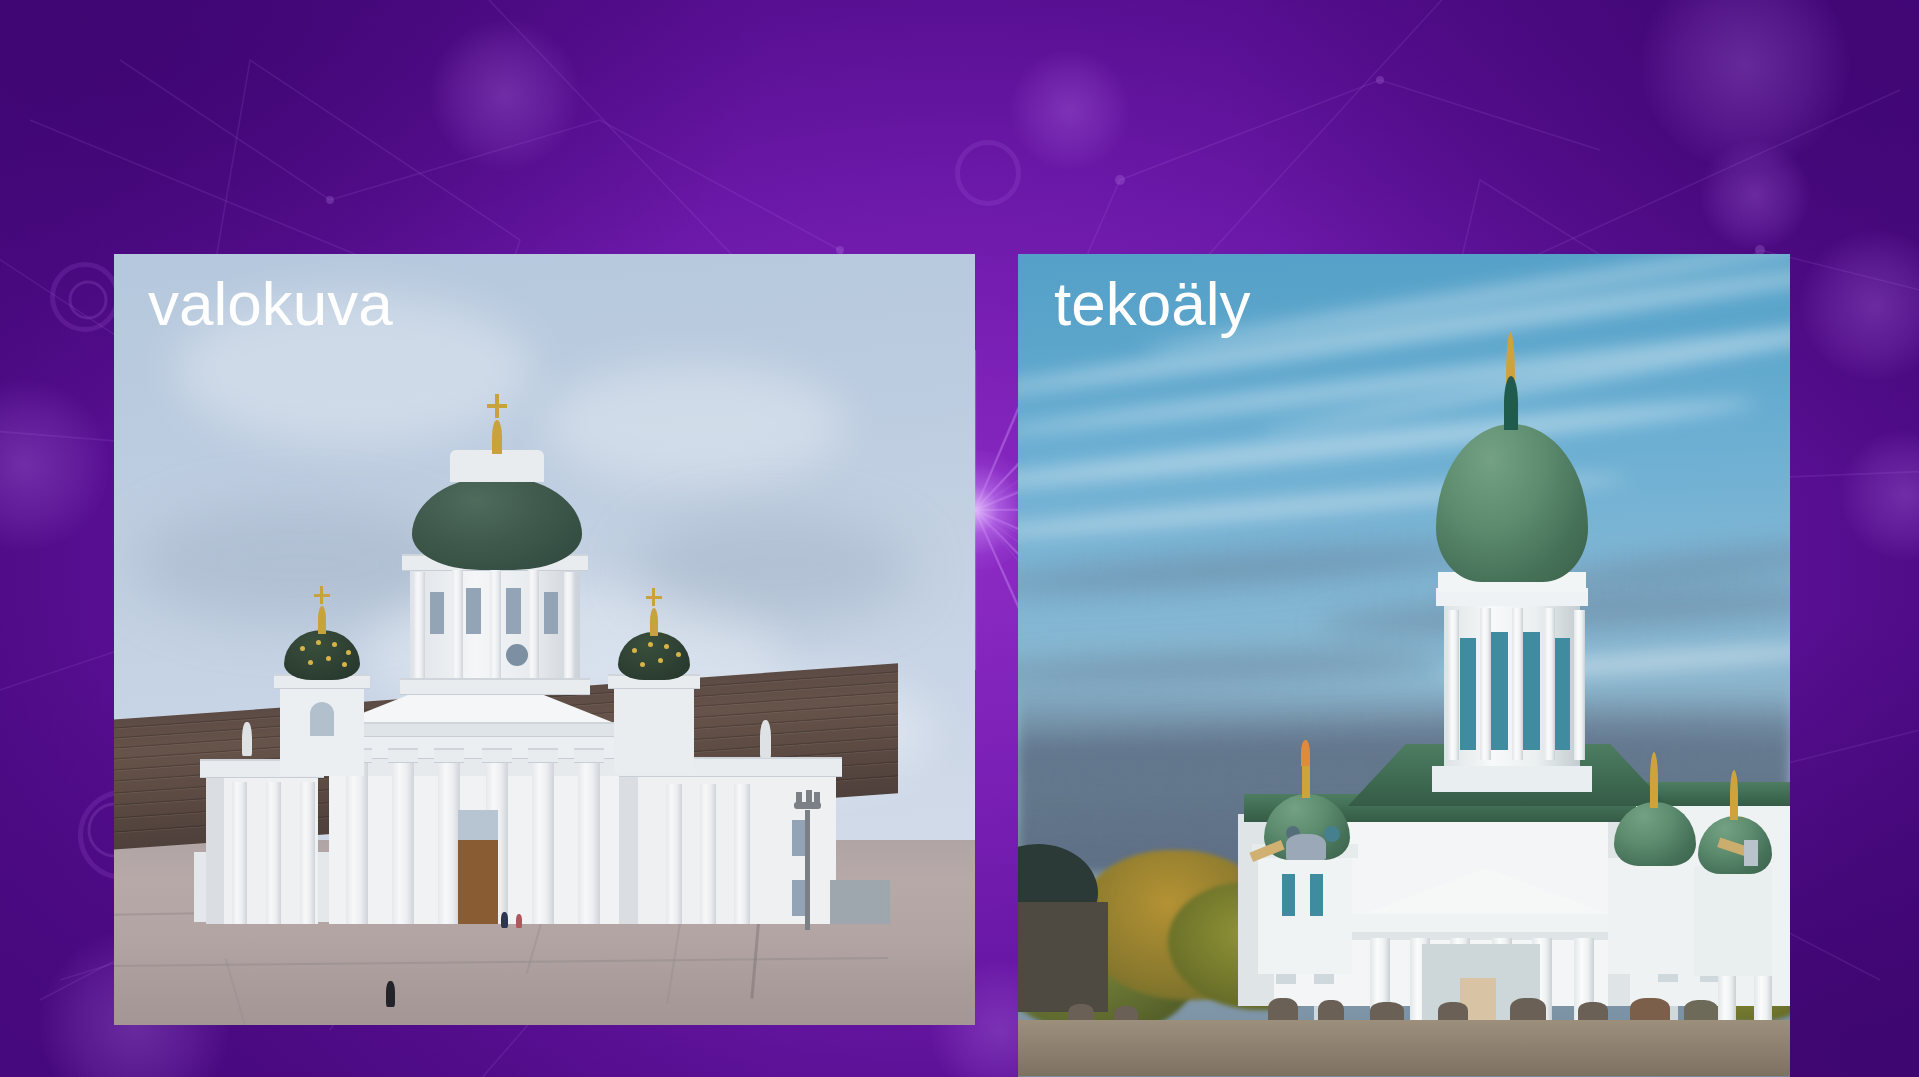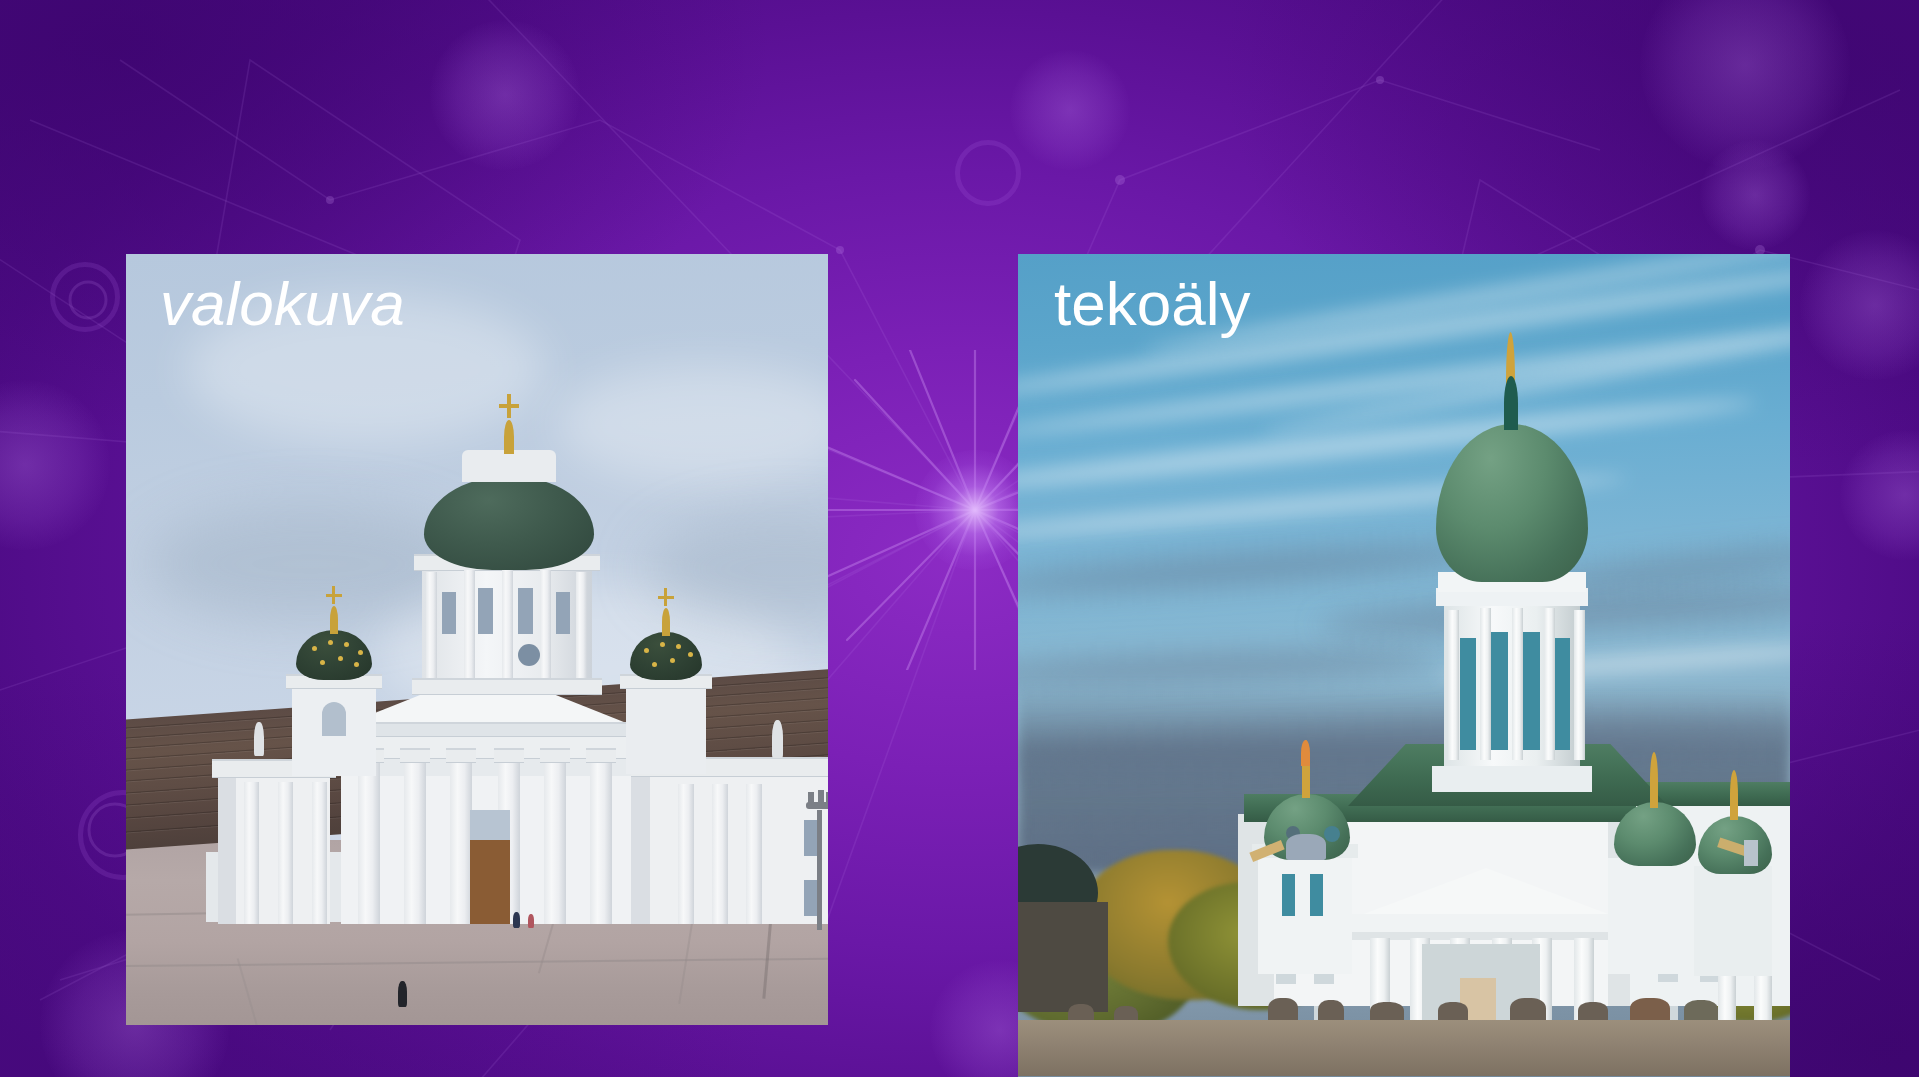--- a/index.html
+++ b/index.html
@@ -83,21 +83,21 @@
     letter-spacing: -0.3px;
     white-space: nowrap;
   }
 
   
   .card {
     position: absolute;
     overflow: hidden;
     background: #b9cbe0;
   }
-  #card-left  { left: 126px;  top: 254px; width: 702px; height: 771px; font-style: italic; }
+  #card-left  { left: 114px;  top: 254px; width: 861px; height: 771px; }
   #card-right { left: 1018px; top: 254px; width: 772px; height: 871px; }
 
   .card .scene { position: absolute; inset: 0; }
 
   .card-label {
     position: absolute;
     left: 34px;
     top: 16px;
     color: #ffffff;
     font-size: 62px;

